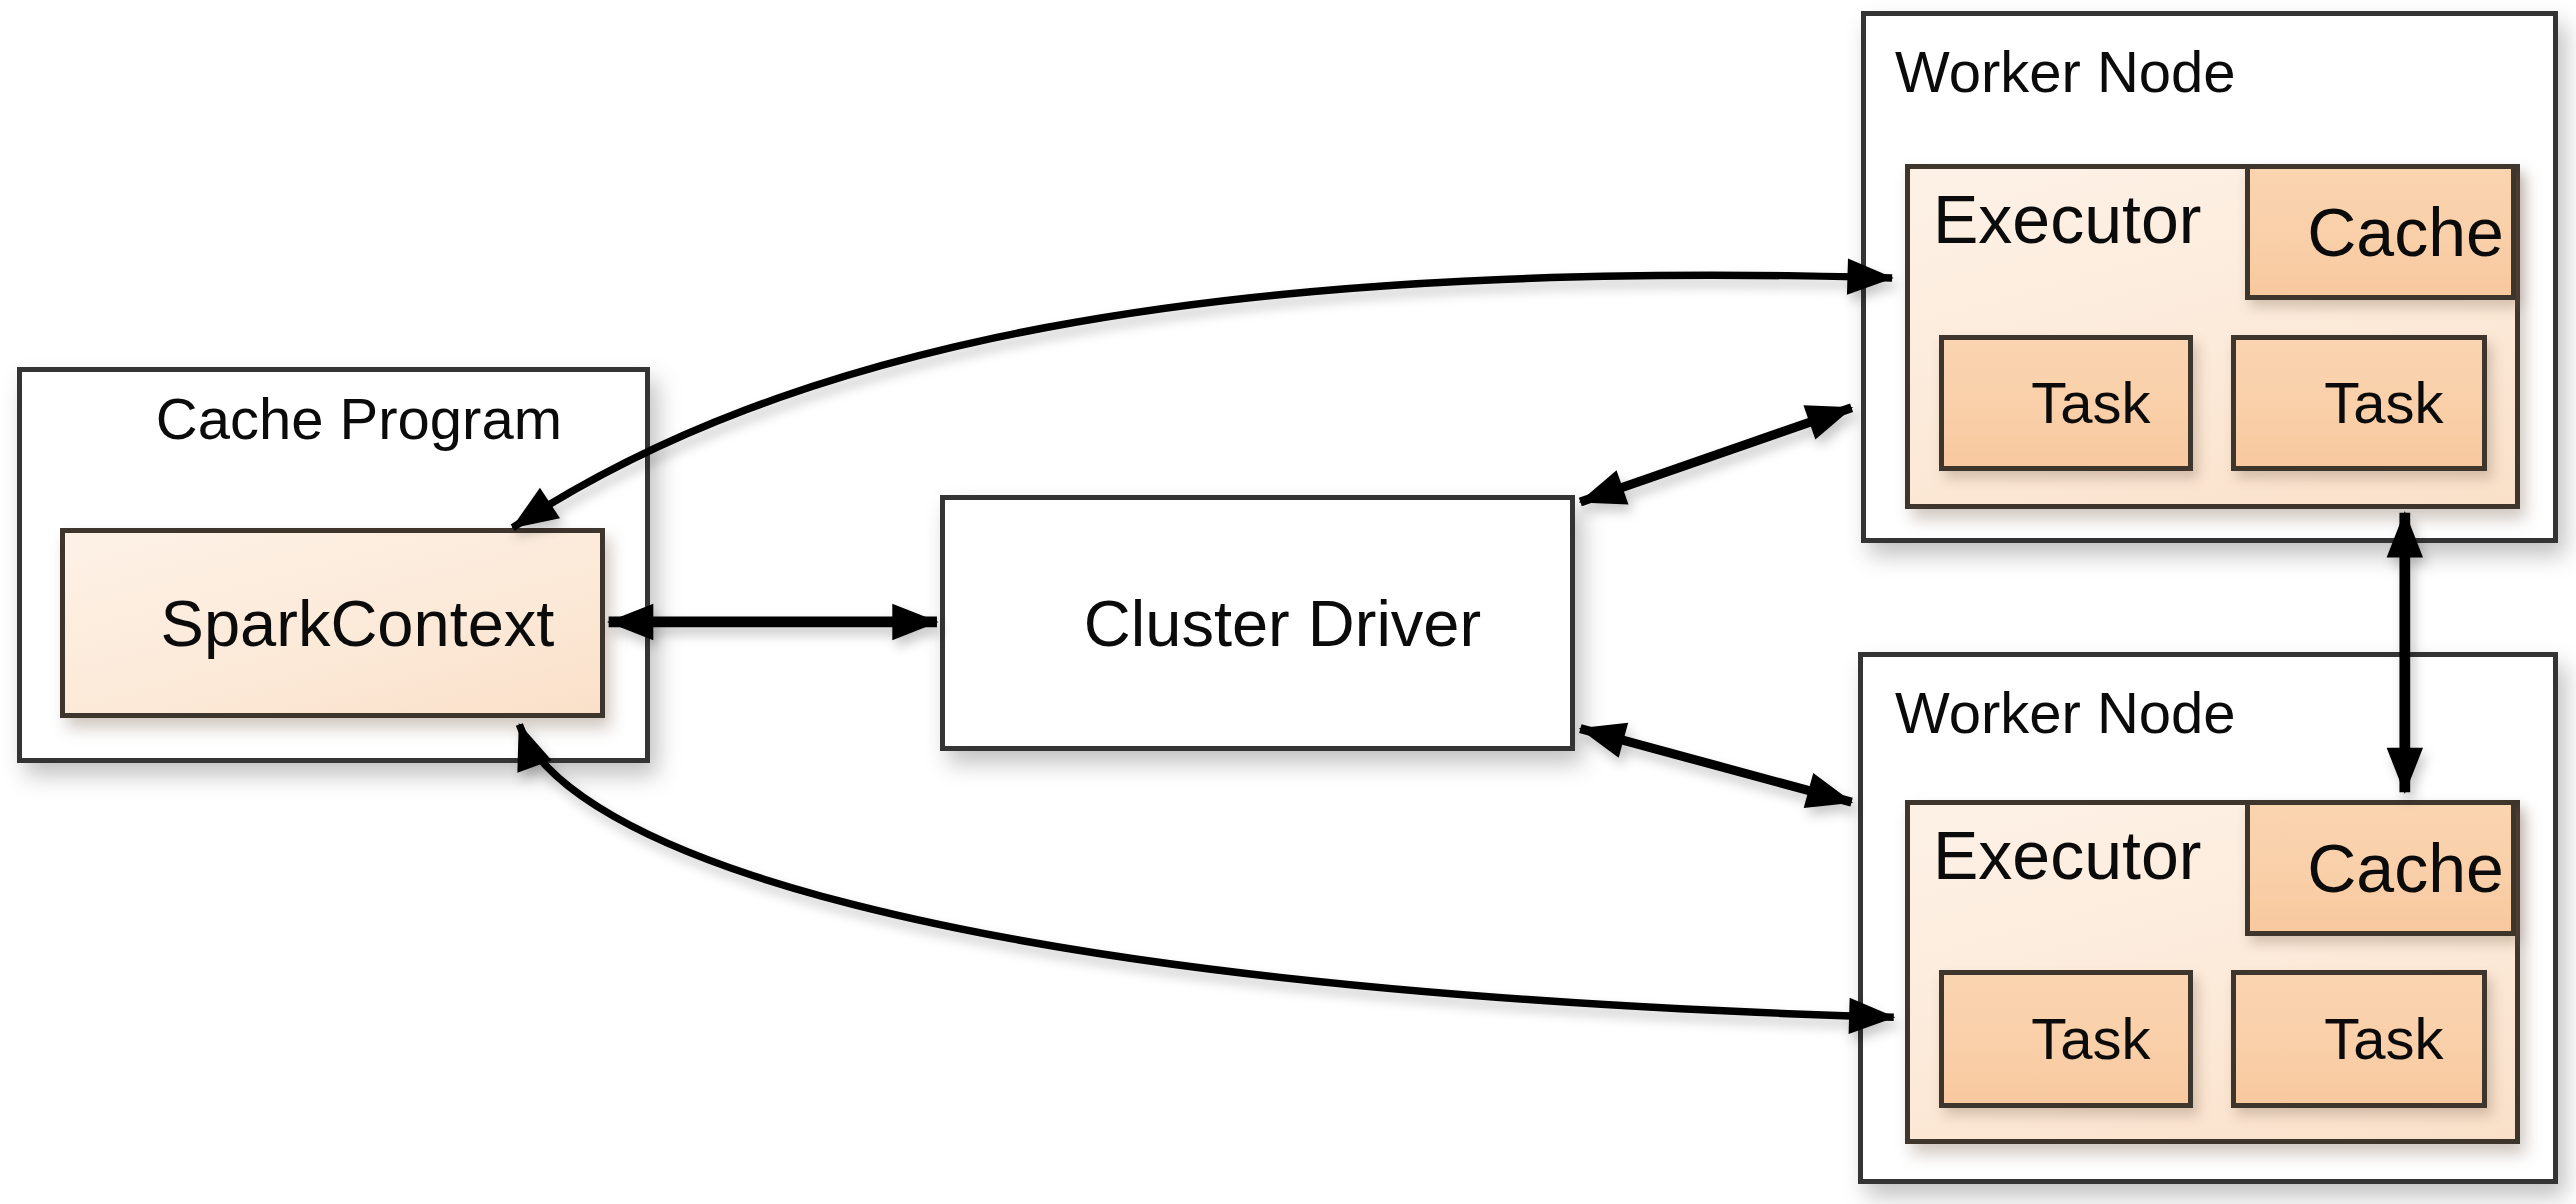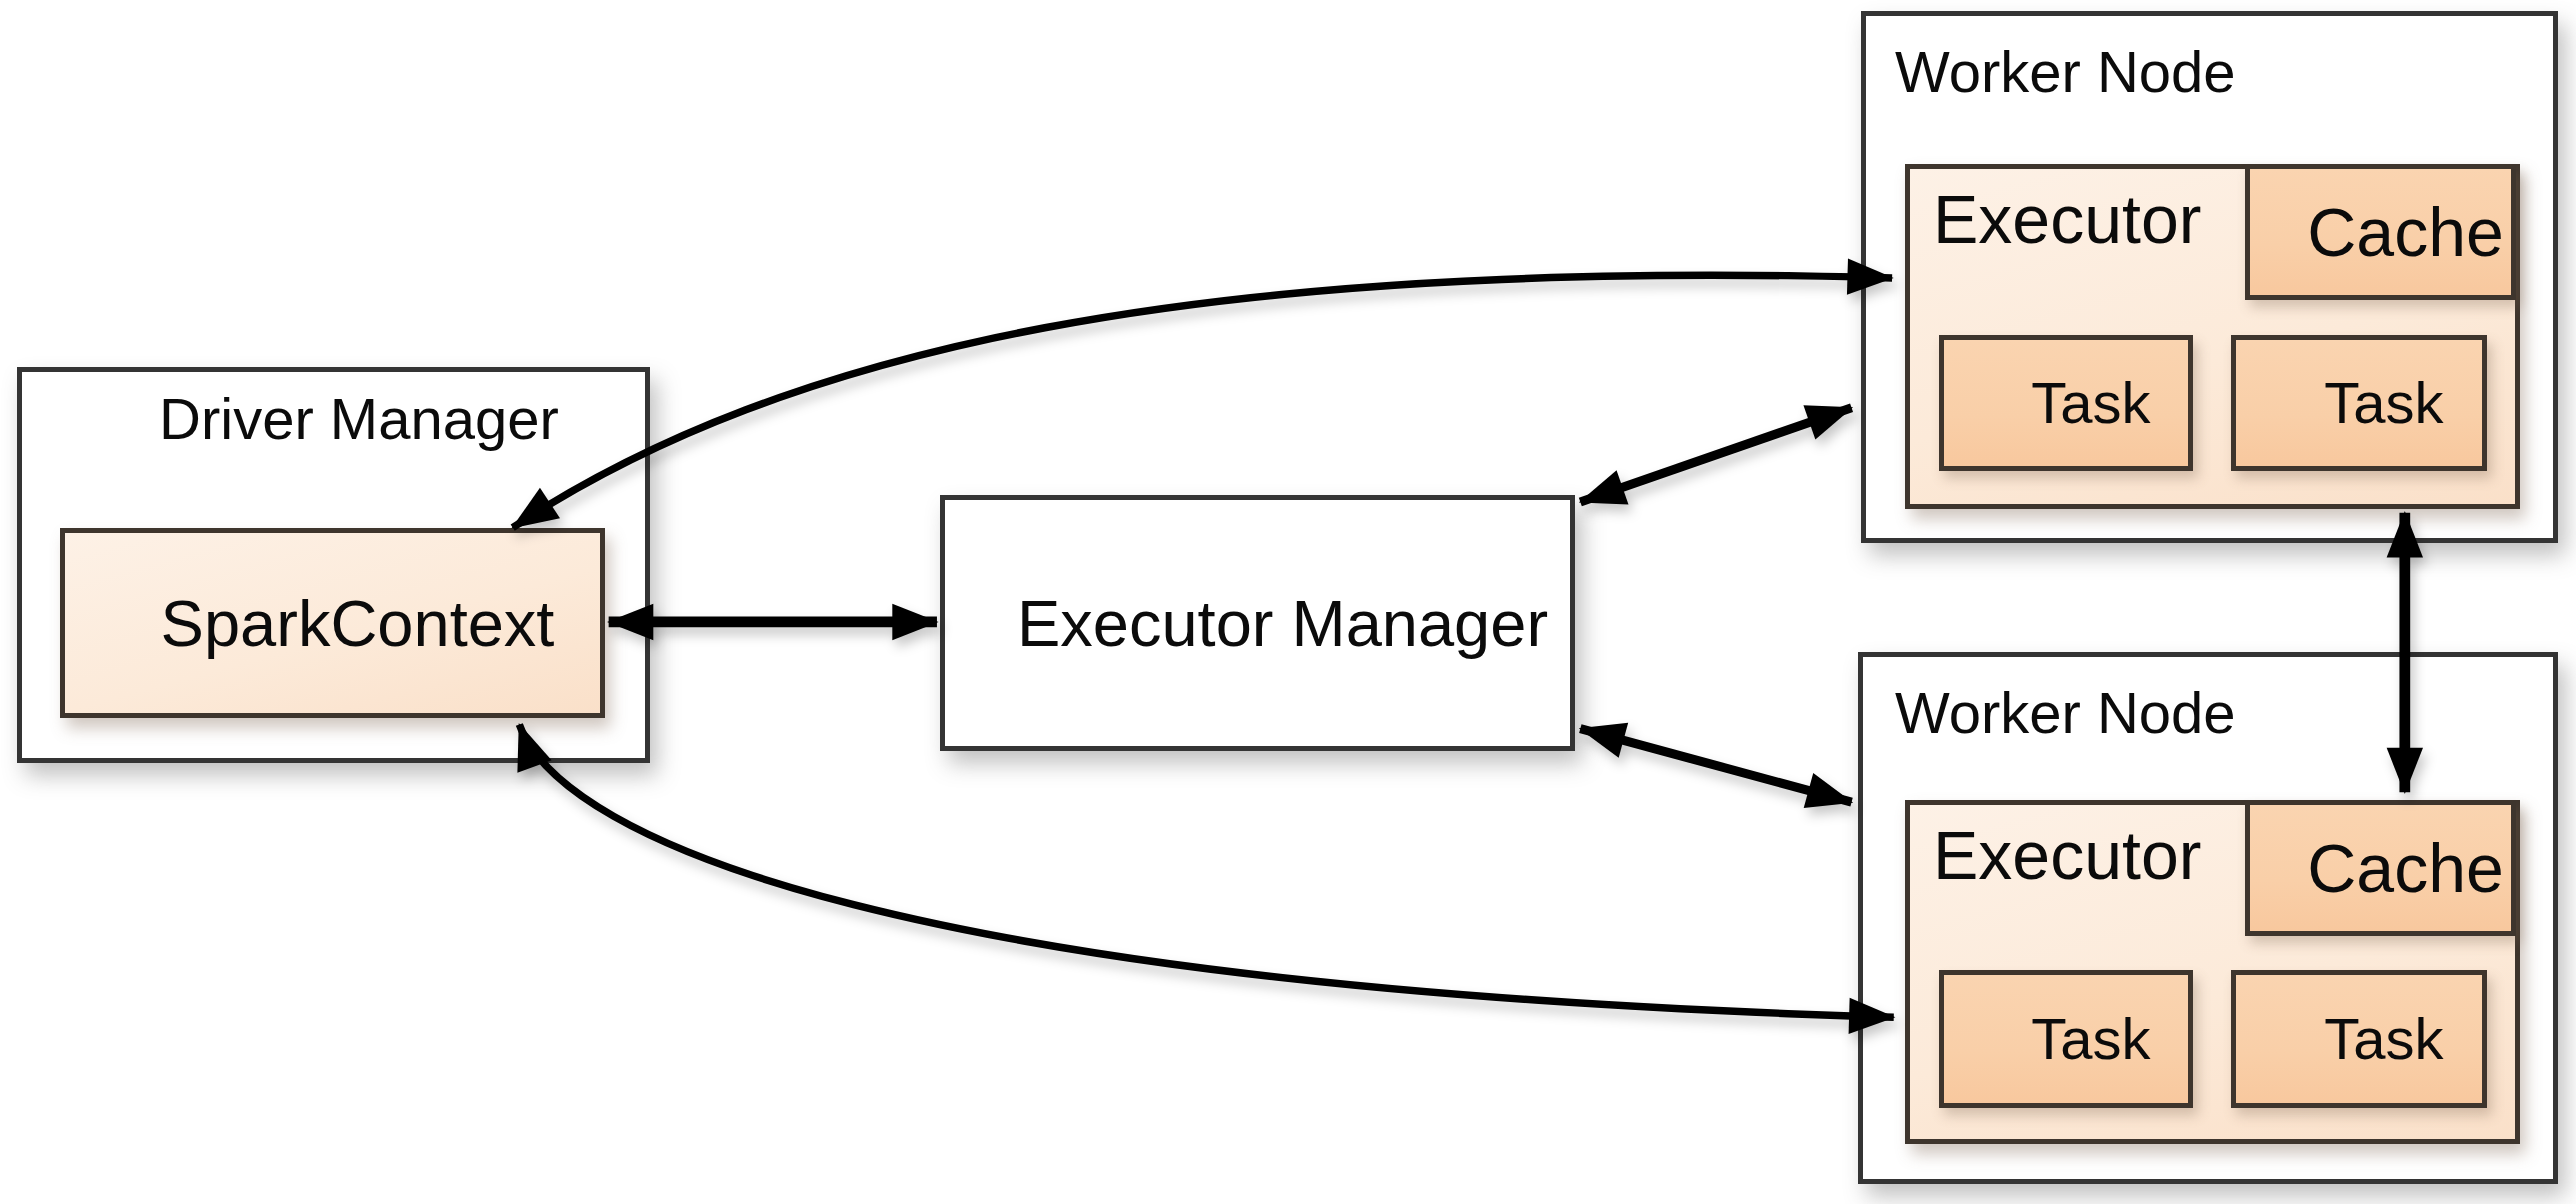--- a/index.html
+++ b/index.html
@@ -51,27 +51,27 @@
     position:absolute;left:0;top:0;width:2576px;height:1205px;
     z-index:10;pointer-events:none;
   }
 </style>
 </head>
 <body>
 
 <div class="canvas">
 
   <div class="box white-box" style="left:17.4px;top:367px;width:633px;height:396px;"></div>
-  <div class="label centered f80" style="left:17.4px;top:382px;width:633px;height:74px;">Driver Manager</div>
+  <div class="label centered f80" style="left:17.4px;top:382px;width:633px;height:74px;">Cache Program</div>
 
   <div class="box peach-box" style="left:60px;top:528px;width:545px;height:190px;"></div>
   <div class="label centered f78" style="left:60px;top:528px;width:545px;height:190px;">SparkContext</div>
 
   <div class="box white-box" style="left:940px;top:495px;width:635px;height:256px;"></div>
-  <div class="label centered f78" style="left:940px;top:495px;width:635px;height:256px;">Executor Manager</div>
+  <div class="label centered f78" style="left:940px;top:495px;width:635px;height:256px;">Cluster Driver</div>
 
   <div class="box white-box" style="left:1861px;top:10.8px;width:697px;height:532px;"></div>
   <div class="label f80" style="left:1895px;top:43px;">Worker Node</div>
 
   <div class="box peach-box" style="left:1905px;top:164px;width:615px;height:345px;"></div>
   <div class="label f82" style="left:1933px;top:185px;">Executor</div>
 
   <div class="box accent-box" style="left:2245px;top:164px;width:271px;height:136px;"></div>
   <div class="label centered f82" style="left:2245px;top:164px;width:271px;height:136px;">Cache</div>
 

